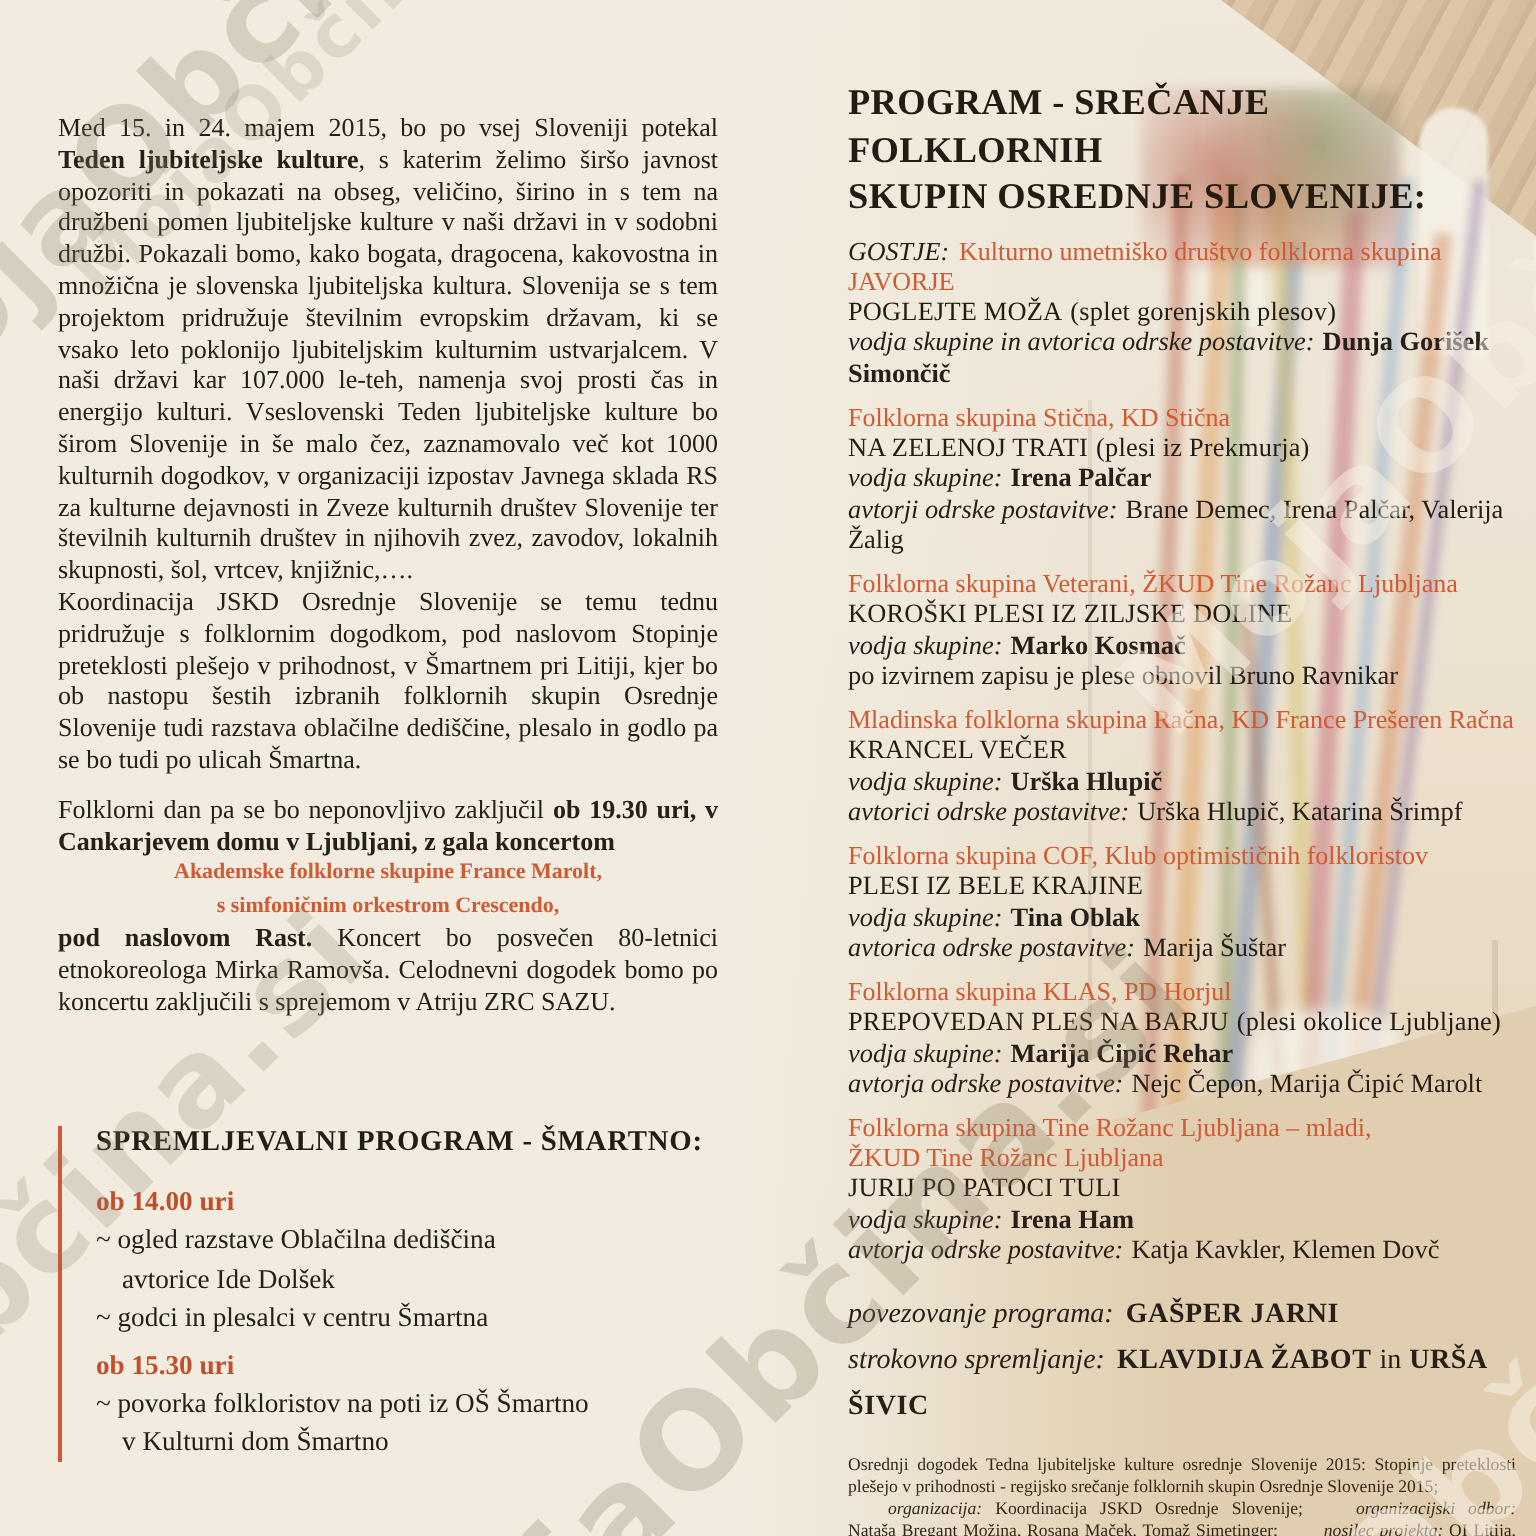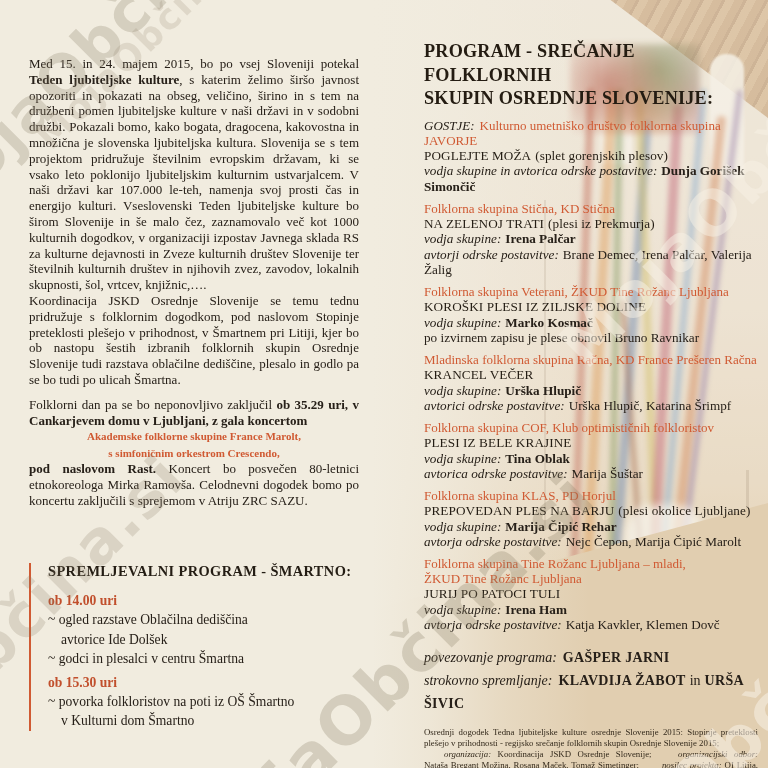--- a/index.html
+++ b/index.html
@@ -119,21 +119,21 @@
     <div class="floor"></div>
     <div class="veil"></div>
     <div class="fade"></div>
   </div>
 
   <div class="content">
 
     <div class="colL">
       <p class="para"><span>Med 15. in 24. majem 2015, bo po vsej Sloveniji potekal </span><span class="bold">Teden ljubiteljske kulture</span><span>, s katerim želimo širšo javnost opozoriti in pokazati na obseg, veličino, širino in s tem na družbeni pomen ljubiteljske kulture v naši državi in v sodobni družbi. Pokazali bomo, kako bogata, dragocena, kakovostna in množična je slovenska ljubiteljska kultura. Slovenija se s tem projektom pridružuje številnim evropskim državam, ki se vsako leto poklonijo ljubiteljskim kulturnim ustvarjalcem. V naši državi kar 107.000 le-teh, namenja svoj prosti čas in energijo kulturi. Vseslovenski Teden ljubiteljske kulture bo širom Slovenije in še malo čez, zaznamovalo več kot 1000 kulturnih dogodkov, v organizaciji izpostav Javnega sklada RS za kulturne dejavnosti in Zveze kulturnih društev Slovenije ter številnih kulturnih društev in njihovih zvez, zavodov, lokalnih skupnosti, šol, vrtcev, knjižnic,….</span></p>
       <p class="para">Koordinacija JSKD Osrednje Slovenije se temu tednu pridružuje s folklornim dogodkom, pod naslovom Stopinje preteklosti plešejo v prihodnost, v Šmartnem pri Litiji, kjer bo ob nastopu šestih izbranih folklornih skupin Osrednje Slovenije tudi razstava oblačilne dediščine, plesalo in godlo pa se bo tudi po ulicah Šmartna.</p>
-      <p class="para p3"><span>Folklorni dan pa se bo neponovljivo zaključil </span><span class="bold">ob 35.29 uri, v Cankarjevem domu v Ljubljani, z gala koncertom</span></p>
+      <p class="para p3"><span>Folklorni dan pa se bo neponovljivo zaključil </span><span class="bold">ob 19.30 uri, v Cankarjevem domu v Ljubljani, z gala koncertom</span></p>
       <div class="centerline">Akademske folklorne skupine France Marolt,</div>
       <div class="centerline">s simfoničnim orkestrom Crescendo,</div>
       <p class="para"><span class="bold">pod naslovom Rast.</span><span> Koncert bo posvečen 80-letnici etnokoreologa Mirka Ramovša. Celodnevni dogodek bomo po koncertu zaključili s sprejemom v Atriju ZRC SAZU.</span></p>
     </div>
 
     <div class="side">
       <div class="side-inner">
         <h2 class="side-heading">SPREMLJEVALNI PROGRAM - ŠMARTNO:</h2>
         <div class="time">ob 14.00 uri</div>
         <div class="it">~ ogled razstave Oblačilna dediščina</div>

